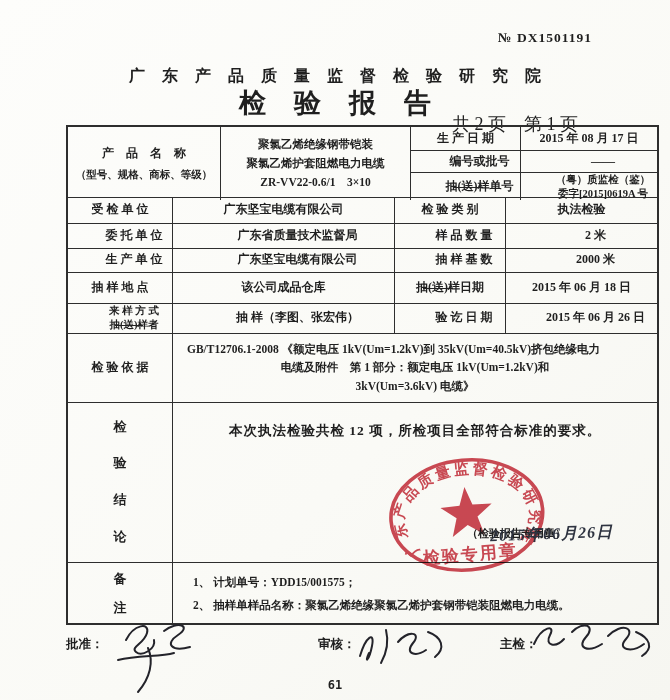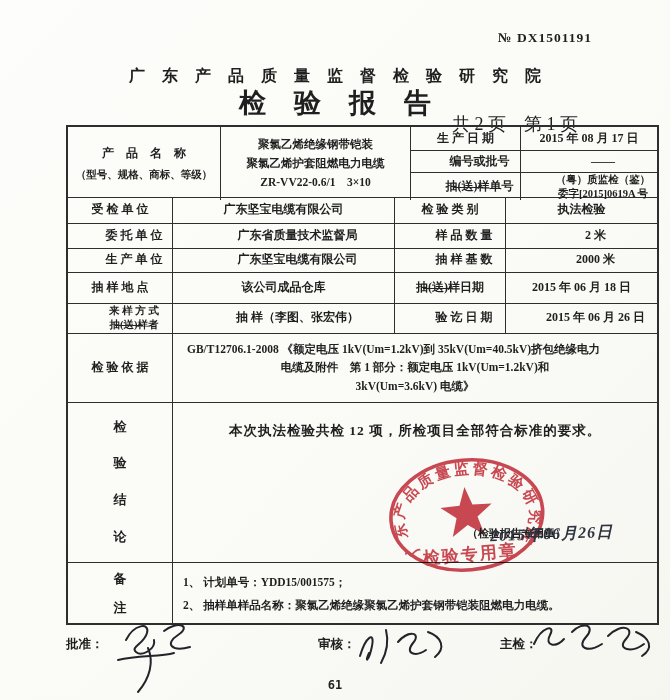--- a/index.html
+++ b/index.html
@@ -33,21 +33,21 @@
   .pname{font-size:11.5px;line-height:1.65;}
   .small2{font-size:10.5px;line-height:1.3;}
   .struck{position:relative;display:inline-block;}
   .struck::after{content:"";position:absolute;left:-5px;right:-5px;top:54%;border-top:1.5px solid #222;}
   .basis-body{align-items:stretch;justify-content:center;font-size:11.5px;line-height:1.6;padding:4px 6px;}
   .basis-body .l1{text-align:left;padding-left:8px;}
   .basis-body .l2,.basis-body .l3{text-align:center;}
   .vlabel{flex-direction:column;justify-content:space-between;padding:16px 0;font-size:13px;}
   .concl-body{align-items:flex-start;justify-content:center;padding-top:19px;font-size:13.5px;letter-spacing:1px;}
   .remarks-body{flex-direction:column;align-items:flex-start;justify-content:center;
-                padding-left:10px;font-size:11.5px;line-height:2;text-align:left;}
+                padding-left:20px;font-size:11.5px;line-height:2;text-align:left;}
   .stamp-svg{left:384px;top:457px;transform:rotate(-5deg);mix-blend-mode:multiply;opacity:.92;}
   .stamp-note{left:467px;top:501px;font-size:11px;font-weight:bold;z-index:4;margin-top:25px;}
   .stamp-date{left:490px;top:524px;font-size:16px;font-style:italic;font-weight:bold;
               color:#2e3340;transform:rotate(-2deg);z-index:5;letter-spacing:1px;}
   .sig-label{font-size:12.5px;font-weight:bold;top:636px;}
   .pageno{top:678px;left:0;width:100%;text-align:center;font-size:12px;font-weight:bold;
           font-family:"DejaVu Sans Mono",monospace;}
   .ink{stroke:#23232a;stroke-width:2;fill:none;stroke-linecap:round;stroke-linejoin:round;}
 </style>
 </head>

